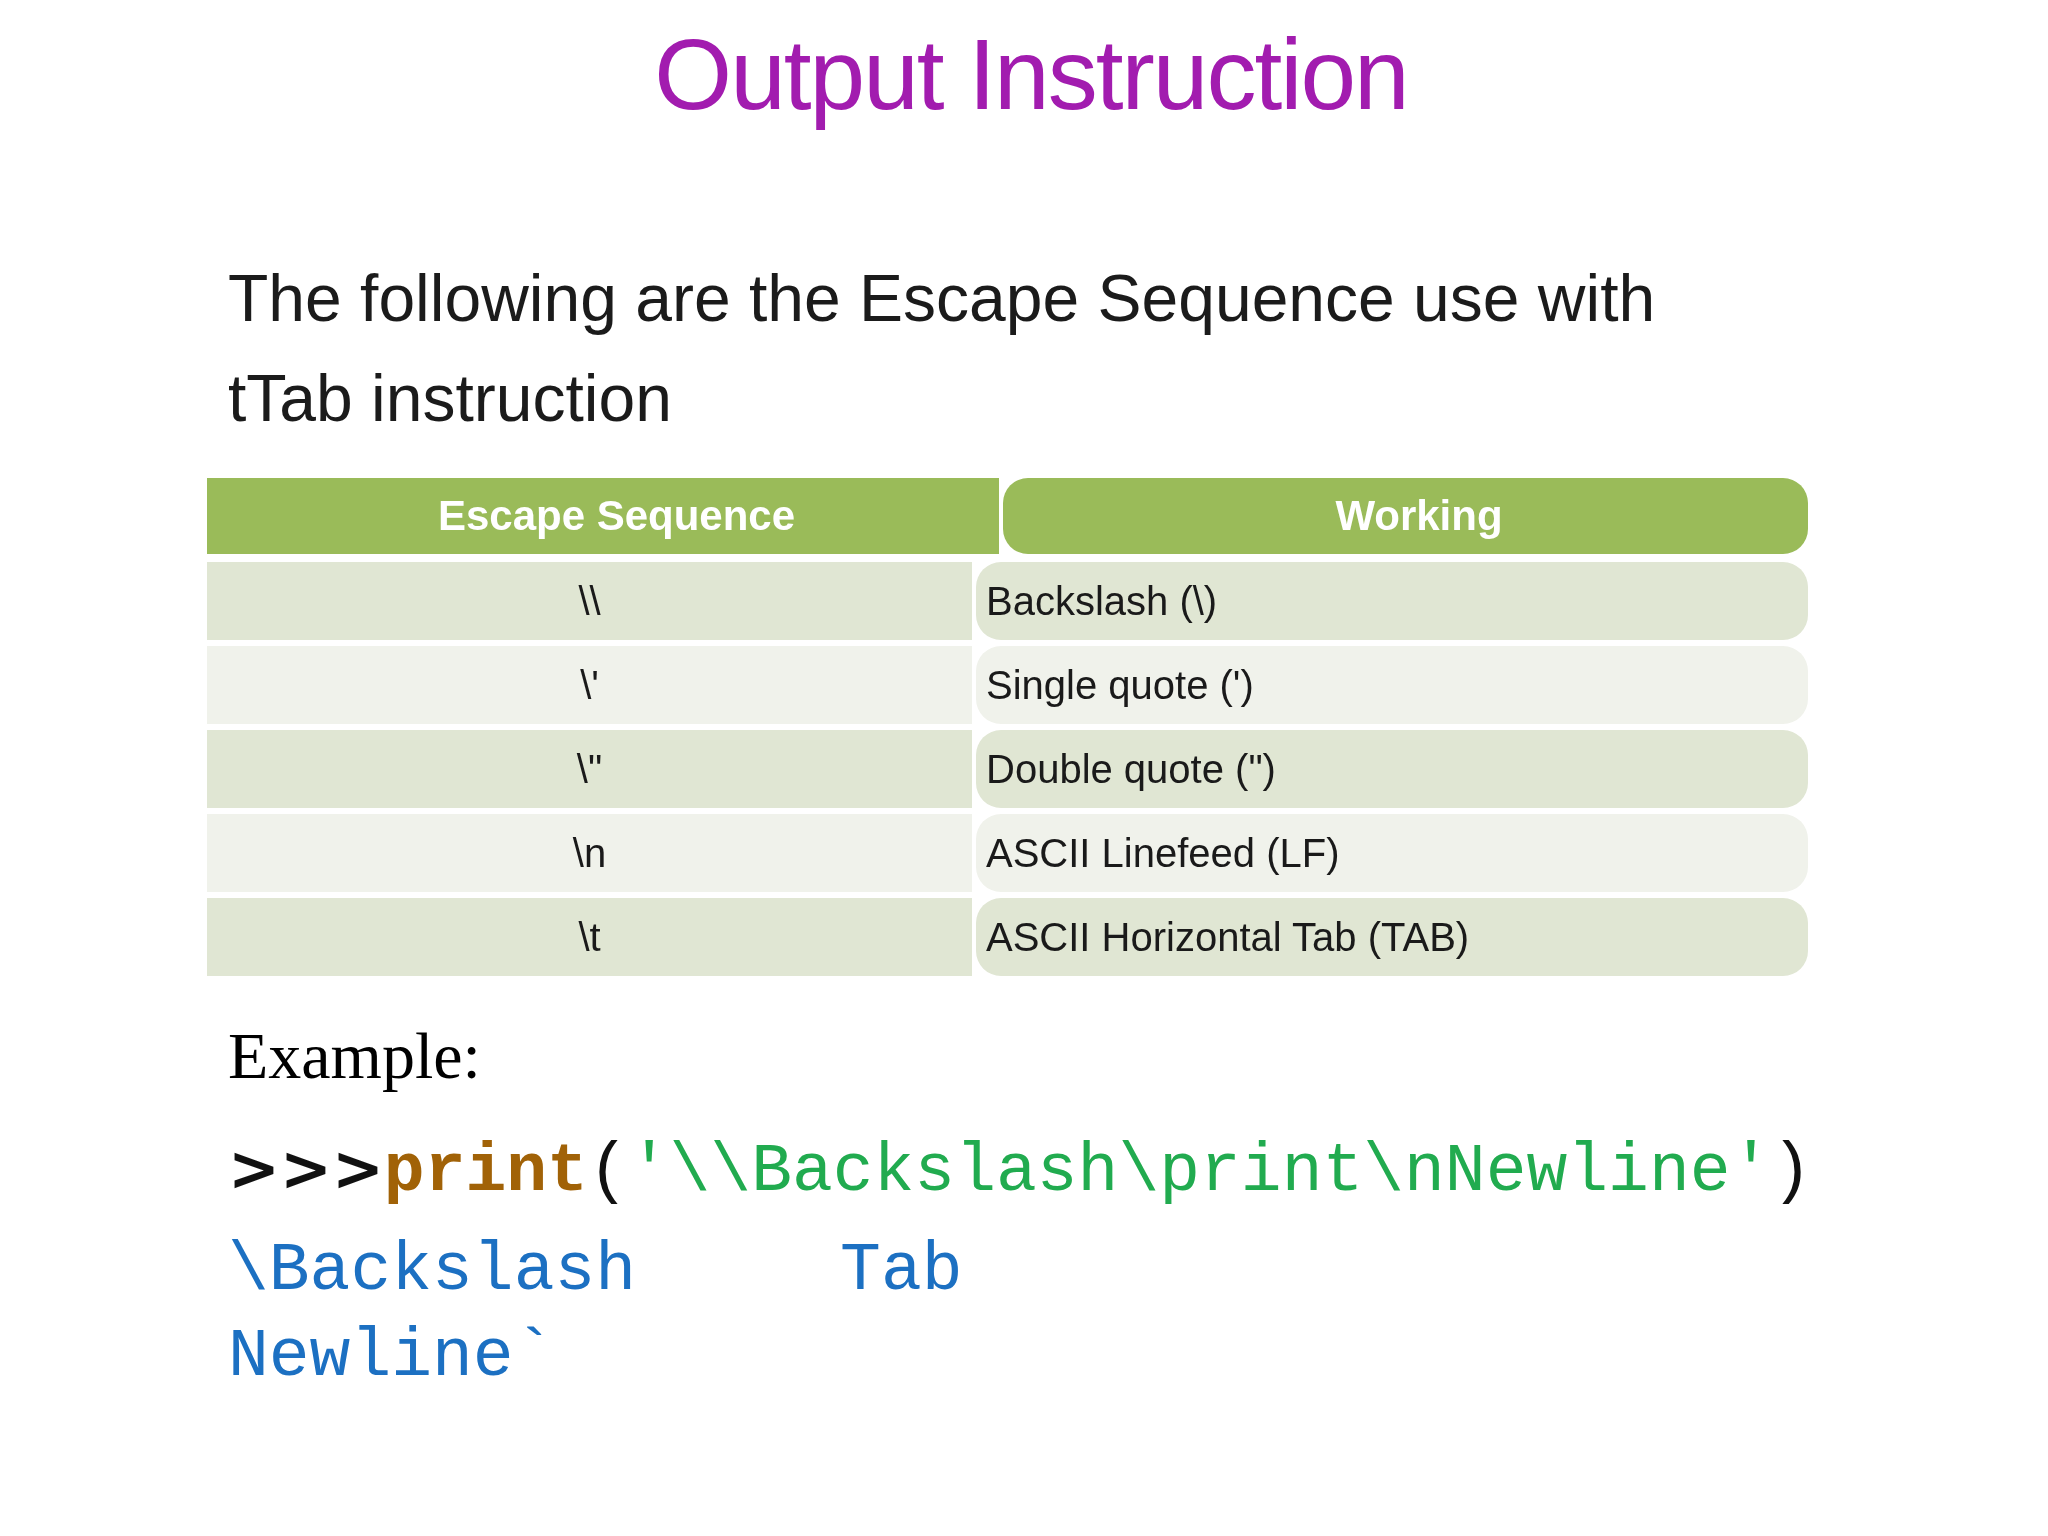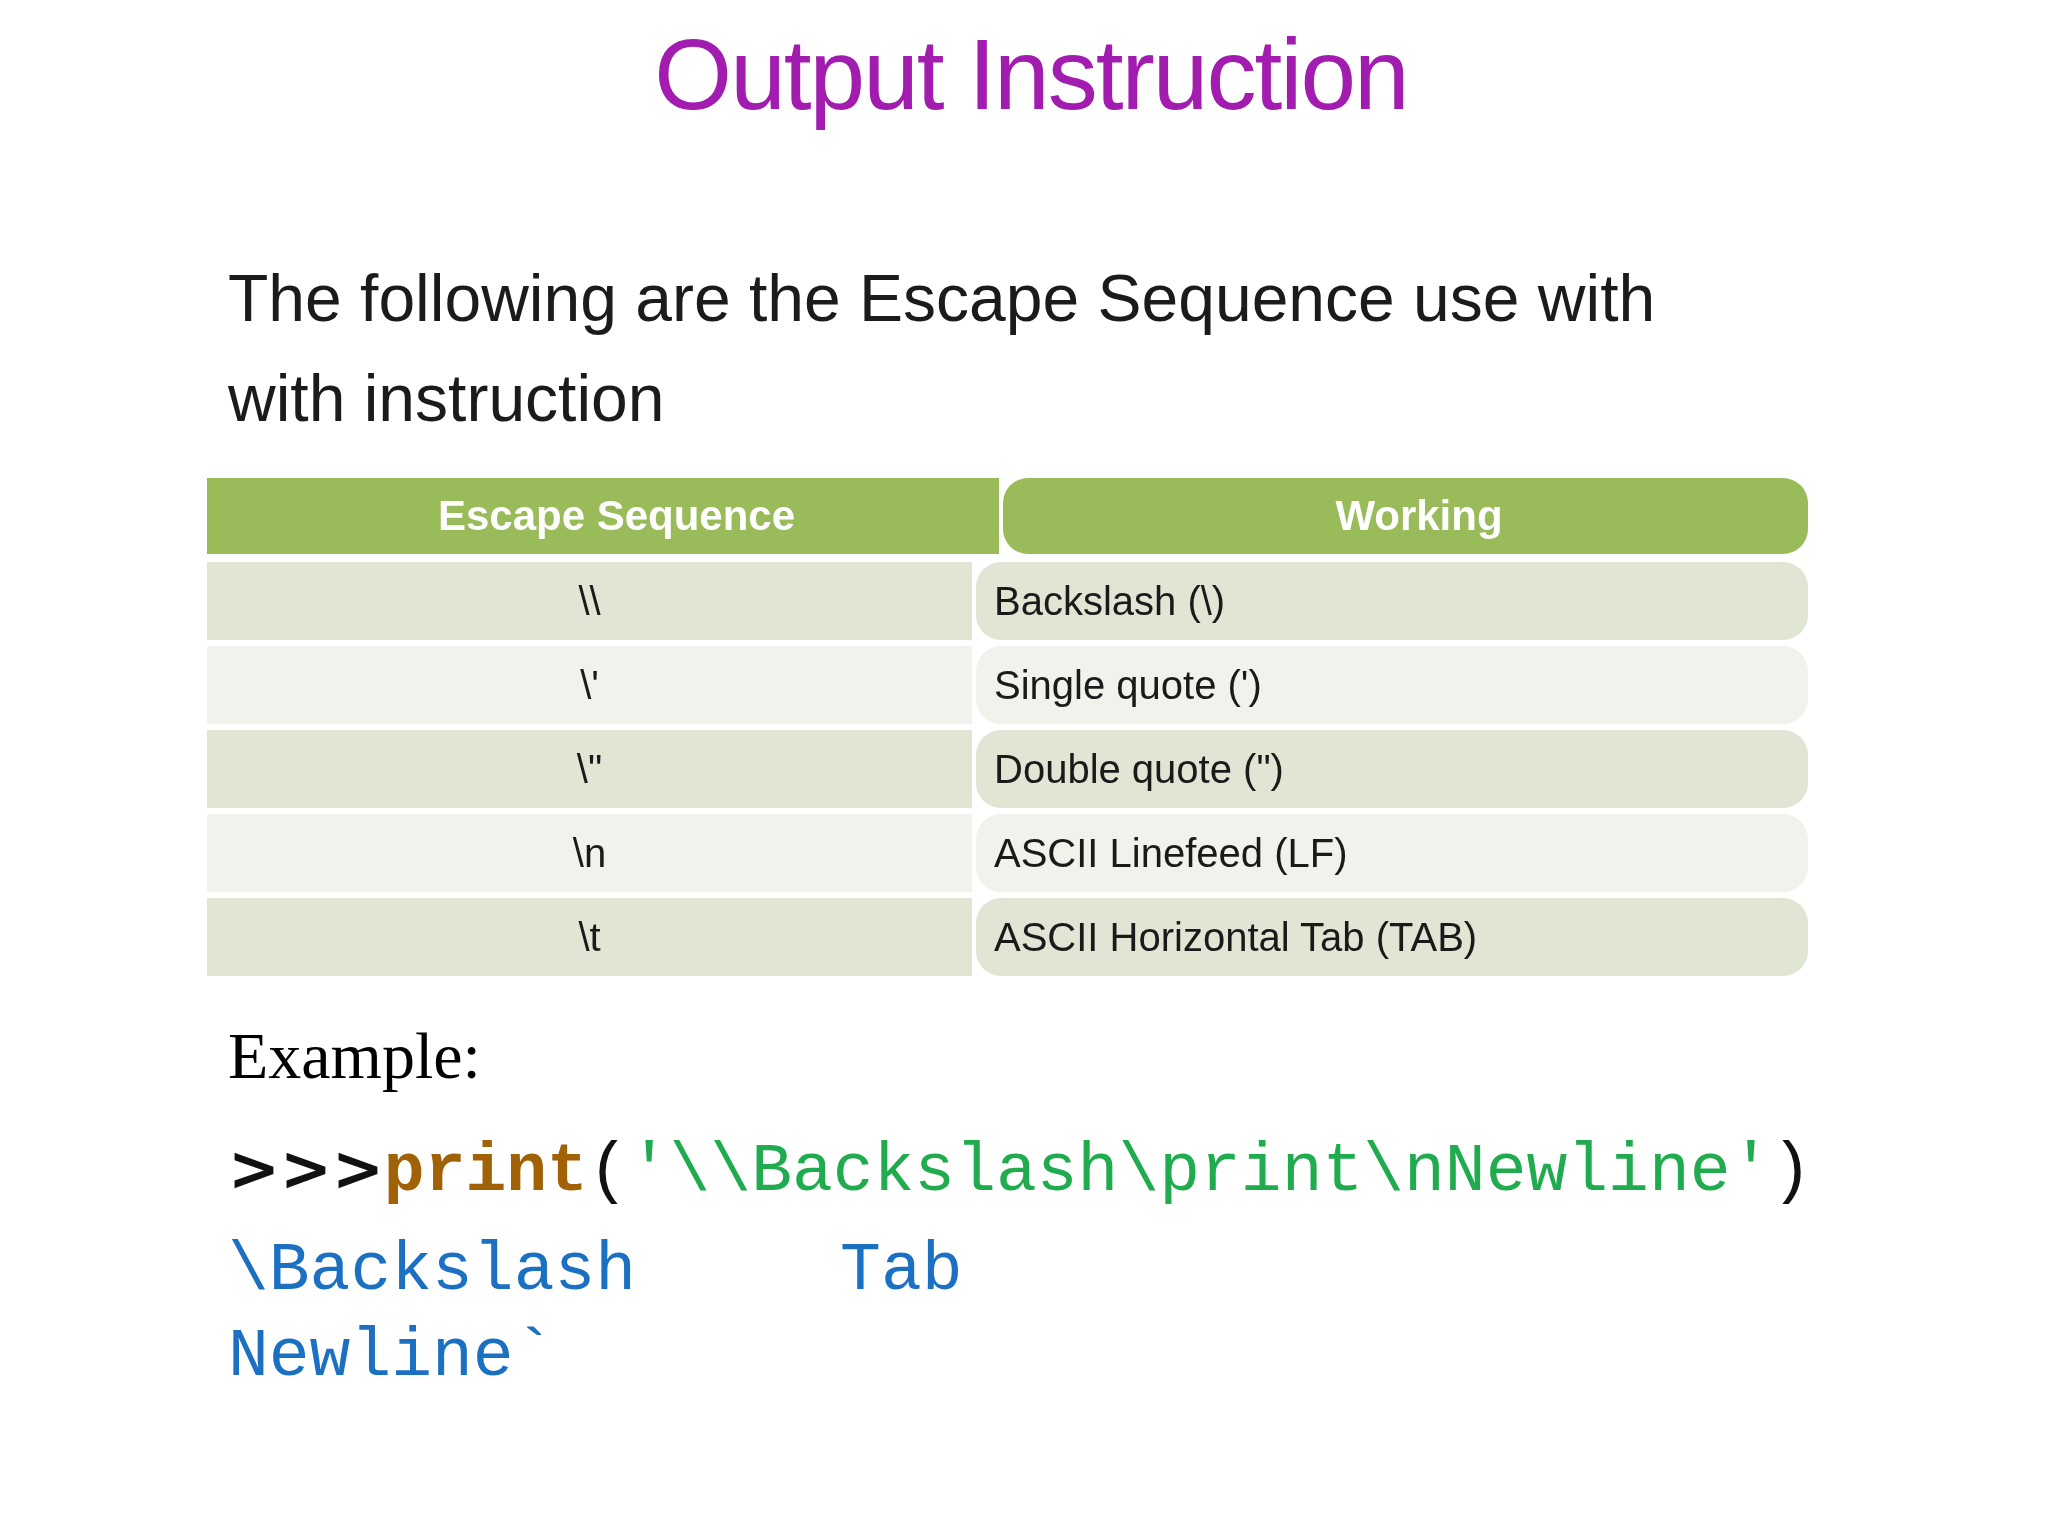--- a/index.html
+++ b/index.html
@@ -69,21 +69,21 @@
   }
   .td {
     height: 78px;
     font-size: 40px;
     display: flex;
     align-items: center;
     color: #1a1a1a;
   }
   .col1 { width: 765px; flex: none; justify-content: center; text-align: center; }
   .col2 { flex: 1; border-radius: 25px; }
-  .td.col2 { padding-left: 18px; }
+  .td.col2 { padding-left: 10px; }
   .tr.dark .td { background: #E0E6D3; }
   .tr.light .td { background: #F0F2EB; }
 
   
   .example-label {
     position: absolute;
     left: 228px;
     top: 1018px;
     font-family: "Liberation Serif", serif;
     font-size: 66px;
@@ -119,21 +119,21 @@
 </style>
 </head>
 <body>
 
 <div class="slide">
 
   <h1 class="title">Output Instruction</h1>
 
   <div class="intro">
     <div>The following are the Escape Sequence use with</div>
-    <div>with instruction</div>
+    <div>tTab instruction</div>
   </div>
 
   <div class="esc-table">
     <div class="thead">
       <div class="th col1">Escape Sequence</div>
       <div class="th col2">Working</div>
     </div>
     <div class="tr dark">
       <div class="td col1">\\</div>
       <div class="td col2">Backslash (\)</div>

